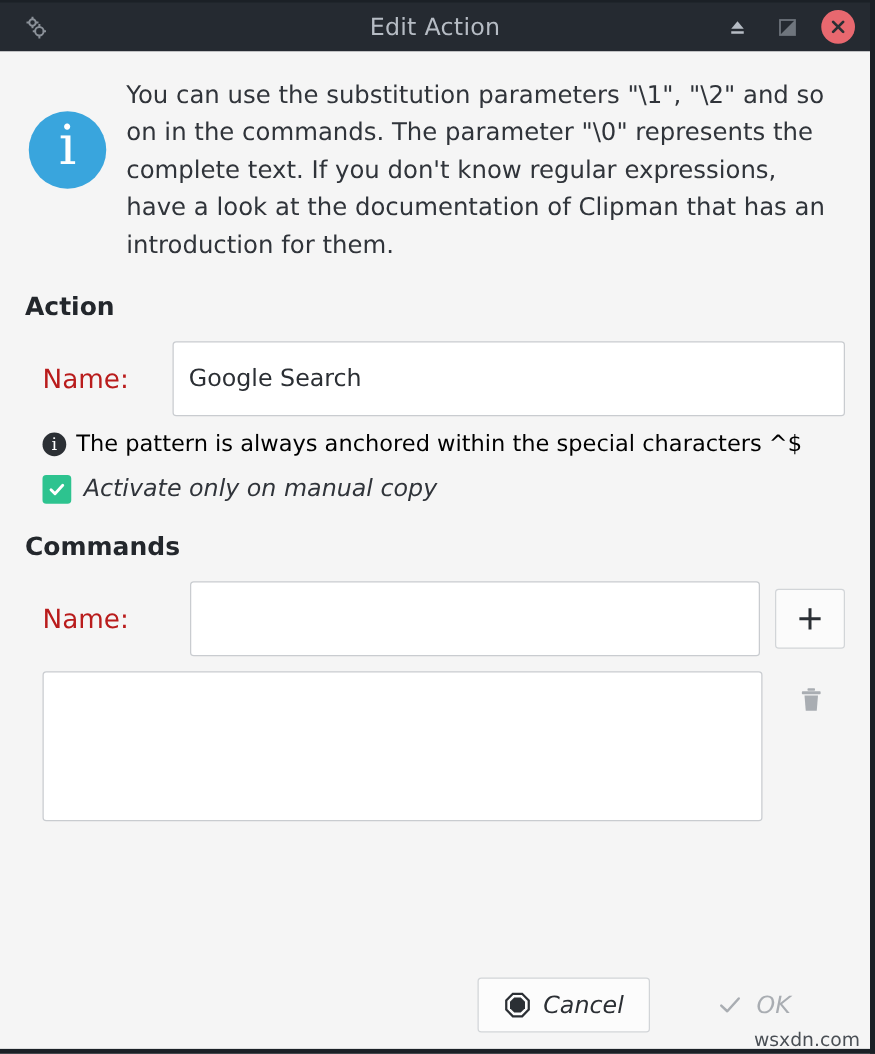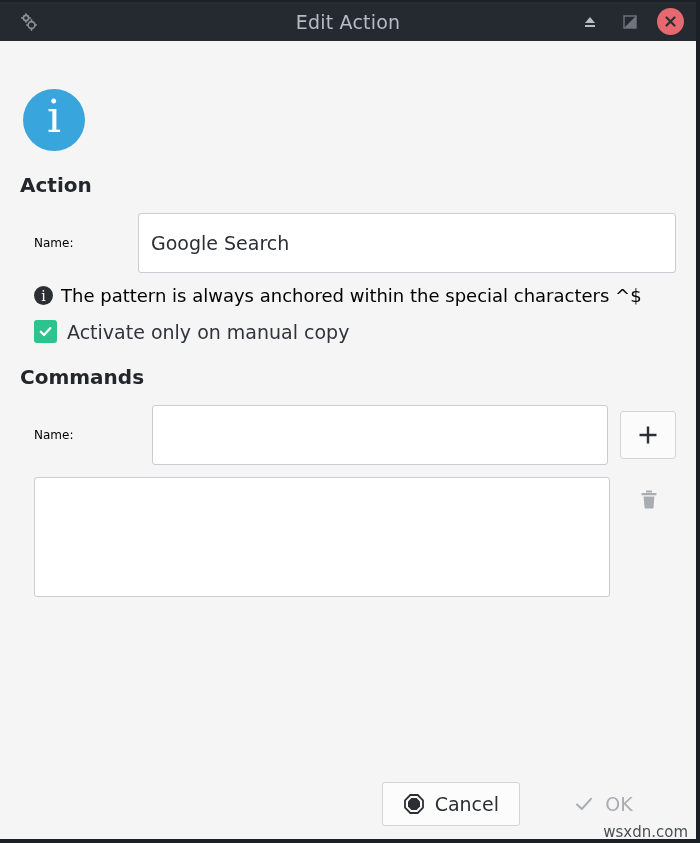--- a/index.html
+++ b/index.html
@@ -120,22 +120,22 @@
     color: #23272c;
     margin: 22px 0 0 0;
   }
 
   .field-row {
     display: flex;
     align-items: center;
     margin-top: 16px;
   }
   .field-label {
-    font-size: 12px;
-    color: #000000;
+    font-size: 21px;
+    color: #b91c1c;
     width: 118px;
     flex: 0 0 118px;
     padding-left: 14px;
     box-sizing: border-box;
   }
   .field-label.wide {
     width: 132px;
     flex: 0 0 132px;
   }
   .textinput {
@@ -192,23 +192,24 @@
     color: #ffffff;
     font-size: 14px;
     font-family: "DejaVu Serif", serif;
     display: flex; align-items: center; justify-content: center;
     line-height: 1;
     flex: 0 0 auto;
   }
 
   .check-row {
     display: flex;
-    align-items: flex-end;
+    align-items: flex-start;
     gap: 10px;
     margin: 14px 0 0 14px;
+    font-style: italic;
   }
   .checkbox {
     width: 23px; height: 23px;
     border-radius: 3px;
     background: #2dc38f;
     display: flex; align-items: center; justify-content: center;
     flex: 0 0 auto;
   }
   .check-label {
     font-size: 19px;
@@ -253,20 +254,21 @@
     min-width: 138px;
     padding: 0 20px;
     border: 1px solid #d2d5d8;
     border-radius: 3px;
     background: #fcfcfc;
     display: flex; align-items: center; justify-content: center;
     gap: 10px;
     font-size: 19px;
     color: #2b2f34;
     box-sizing: border-box;
+    font-style: italic;
   }
   .dlgbutton.disabled {
     border-color: transparent;
     background: transparent;
     color: #a9adb2;
   }
   .watermark {
     position: absolute;
     right: 8px;
     bottom: -2px;
@@ -322,20 +324,21 @@
       </div>
     </div>
   </div>
 
   <div class="content">
 
     <div class="infobox">
       <div class="info-circle">
         <span class="info-circle-glyph">i</span>
       </div>
+      <div class="info-text">You can use the substitution parameters "\1", "\2" and so on in the commands. The parameter "\0" represents the complete text. If you don't know regular expressions, have a look at the documentation of Clipman that has an introduction for them.</div>
     </div>
 
     <div class="section-title">Action</div>
 
     <div class="field-row">
       <div class="field-label">Name:</div>
       <div class="textinput" placeholder="">Google Search</div>
     </div>
 
 

